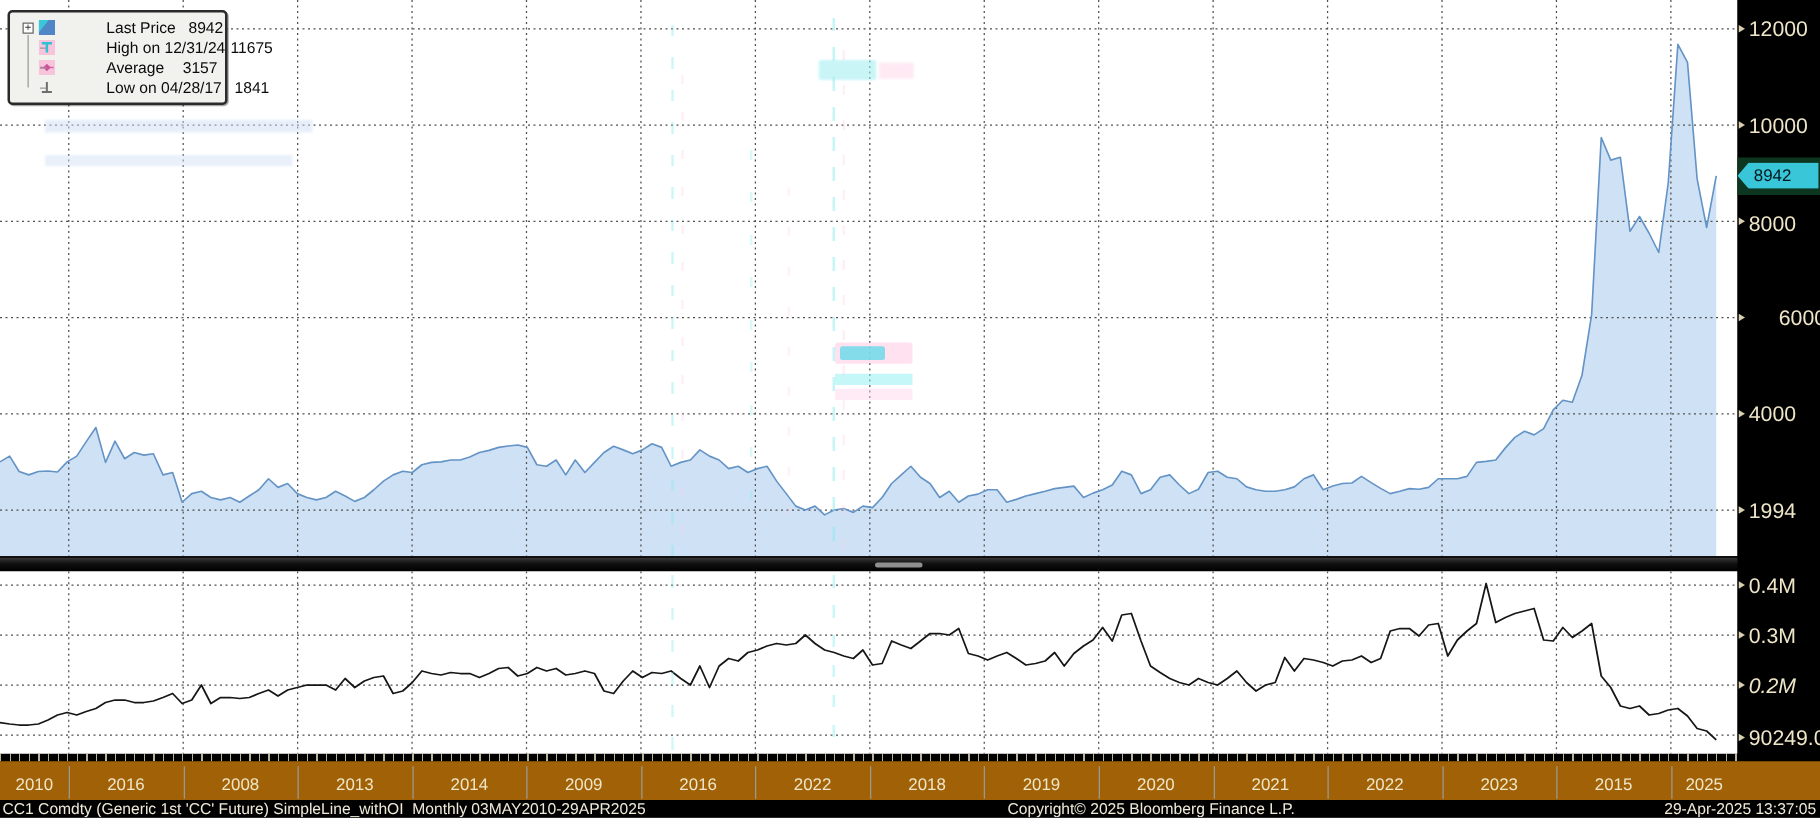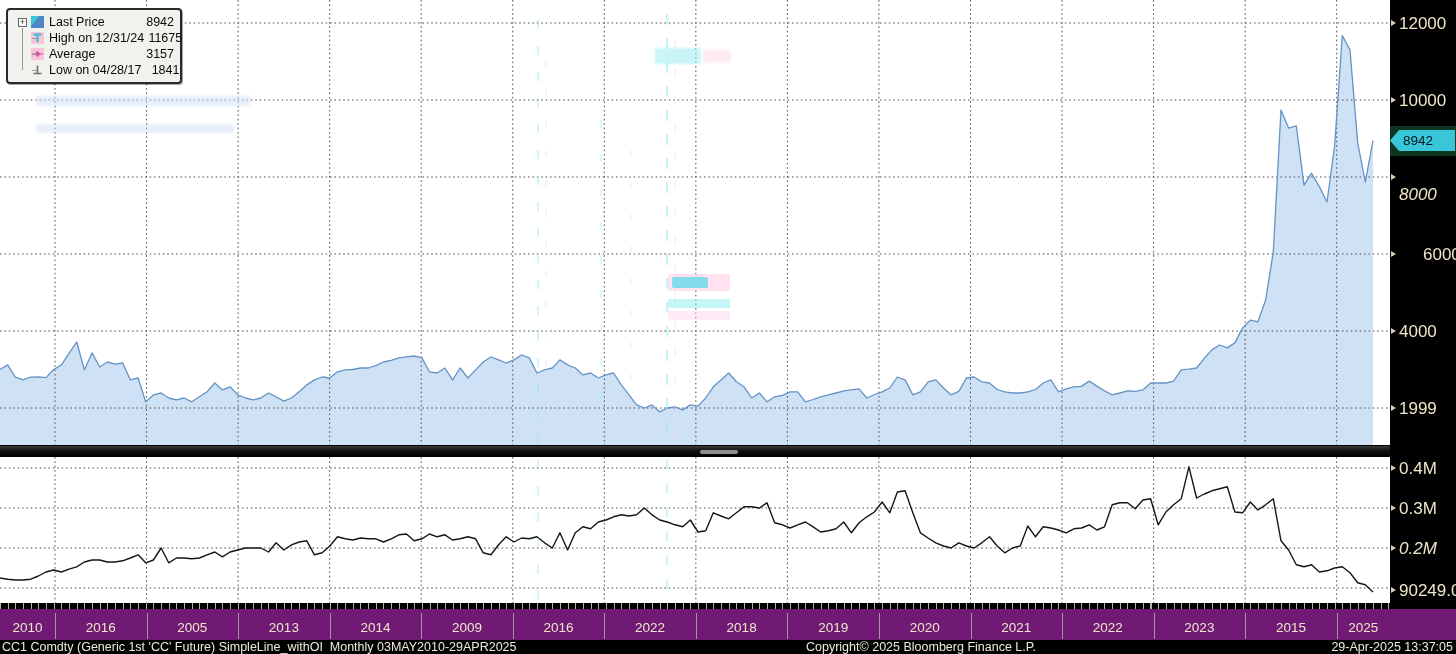--- a/index.html
+++ b/index.html
@@ -25,38 +25,38 @@
                 border-top:3px solid transparent; border-bottom:3px solid transparent;
                 border-left:5px solid #d8cfae; }
   #marker-band { position:absolute; left:0; top:126px; width:66px; height:30px; background:#0d3621; }
   #price-pill { position:absolute; left:0; top:130px; width:65px; height:21px; background:#38c6d8;
                 clip-path:polygon(9px 0, 100% 0, 100% 100%, 9px 100%, 0 50%);
                 color:#02161a; font-size:13.5px; line-height:21px; padding-left:13px; }
 
   
   #tick-comb { position:absolute; left:0; top:603px; width:1390px; height:6px; opacity:.8;
                background-image:repeating-linear-gradient(90deg,#e9e0c2 0,#e9e0c2 1px,transparent 1px,transparent 7.67px); }
-  #year-bar { position:absolute; left:0; top:609px; width:1456px; height:31px; background:#701a75; }
+  #year-bar { position:absolute; left:0; top:609px; width:1456px; height:31px; background:#a16207; }
   .year-label { position:absolute; top:11px; transform:translateX(-50%); color:#efe6c8; font-size:13.5px; }
   .year-sep { position:absolute; top:4px; width:1px; height:26px; background:#9a9a92; }
 
   
   #status-bar { position:absolute; left:0; top:640px; width:1456px; height:14px; background:#000;
                 color:#f0ead8; font-size:12.5px; line-height:14px; }
   #status-left { position:absolute; left:2px; top:0; white-space:pre; }
   #status-copyright { position:absolute; left:806px; top:0; }
   #status-time { position:absolute; right:3px; top:0; }
 
   
   .legend { position:absolute; background:#f1f1ee; border:2px solid #2a2a2a; border-radius:4px;
             box-shadow:1px 1px 0 rgba(0,0,0,.35); z-index:6; color:#0b0b0b; }
   #legend-top { left:6px; top:8px; width:176px; padding:4px 6px 4px 10px; }
   .lg-row { display:flex; align-items:center; height:16px; font-size:12.5px; position:relative; }
   .lg-icon { width:13px; height:12px; margin-right:5px; flex:0 0 13px; }
-  .lg-label { flex:1; white-space:nowrap; }
+  .lg-label { flex:1; white-space:nowrap;margin-left:36px; }
   .lg-value { text-align:right; min-width:38px; white-space:nowrap; }
   .expand-box { width:9px; height:9px; border:1px solid #666; background:#fdfdfd; color:#333;
                 font-size:9px; line-height:7px; text-align:center; margin-right:4px; flex:0 0 9px; }
   #tree-line { position:absolute; left:14px; top:18px; width:1px; height:42px; background:#999; }
   .tree-stub { position:absolute; left:14px; width:5px; height:1px; background:#999; }
 
   
   .ghost { position:absolute; z-index:2; pointer-events:none; }
 </style>
 </head>
@@ -188,48 +188,48 @@
     <div class="ghost" style="left:537px;top:3px;width:2px;height:140px;background:repeating-linear-gradient(#7fe9ef 0 10px,transparent 10px 26px);opacity:.35;"></div>
     <div class="ghost" style="left:666px;top:3px;width:2px;height:140px;background:repeating-linear-gradient(#7fe9ef 0 10px,transparent 10px 24px);opacity:.4;"></div>
 
   </div>
 
   <div id="axis-col">
     <div id="marker-band"></div>
     <div id="price-pill">8942</div>
     <div id="axis-ticks">
         <div class="tick-arrow" style="top: 405px;"></div>
-        <div class="tick" style="top: 402px;">1999</div>
+        <div class="tick" style="top: 402px;">1994</div>
         <div class="tick-arrow" style="top: 328px;"></div>
         <div class="tick" style="top: 325px;">4000</div>
         <div class="tick-arrow" style="top: 251px;"></div>
         <div class="tick" style="top: 248px; margin-left: 24px;">6000</div>
         <div class="tick-arrow" style="top: 174px;"></div>
-        <div class="tick" style="top: 188px; font-style: italic;">8000</div>
+        <div class="tick" style="top: 173px;">8000</div>
         <div class="tick-arrow" style="top: 97px;"></div>
         <div class="tick" style="top: 94px;">10000</div>
         <div class="tick-arrow" style="top: 20px;"></div>
         <div class="tick" style="top: 17px;">12000</div>
         <div class="tick-arrow" style="top: 465px;"></div>
         <div class="tick" style="top: 462px;">0.4M</div>
         <div class="tick-arrow" style="top: 505px;"></div>
         <div class="tick" style="top: 502px;">0.3M</div>
         <div class="tick-arrow" style="top: 545px;"></div>
         <div class="tick" style="top: 542px; font-style: italic;">0.2M</div>
         <div class="tick-arrow" style="top: 587px;"></div>
         <div class="tick" style="top: 584px;">90249.00</div>
       </div>
   </div>
 
   <div id="tick-comb"></div>
   <div id="year-bar">
       <div class="year-label" style="left: 27.5px;">2010</div>
       <div class="year-label" style="left: 100.775px;">2016</div>
       <div class="year-sep" style="left: 55px;"></div>
-      <div class="year-label" style="left: 192.325px;">2005</div>
+      <div class="year-label" style="left: 192.325px;">2008</div>
       <div class="year-sep" style="left: 146.55px;"></div>
       <div class="year-label" style="left: 283.875px;">2013</div>
       <div class="year-sep" style="left: 238.1px;"></div>
       <div class="year-label" style="left: 375.425px;">2014</div>
       <div class="year-sep" style="left: 329.65px;"></div>
       <div class="year-label" style="left: 466.975px;">2009</div>
       <div class="year-sep" style="left: 421.2px;"></div>
       <div class="year-label" style="left: 558.525px;">2016</div>
       <div class="year-sep" style="left: 512.75px;"></div>
       <div class="year-label" style="left: 650.075px;">2022</div>

